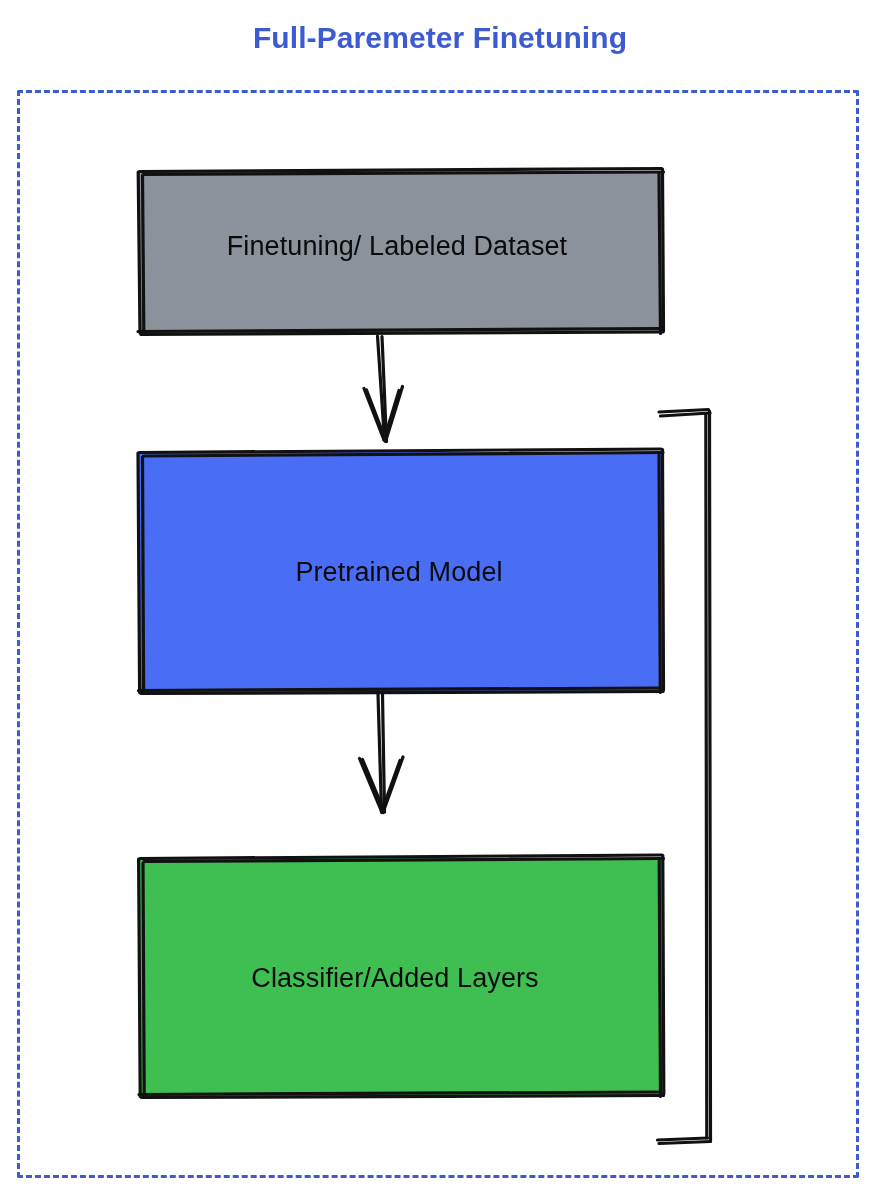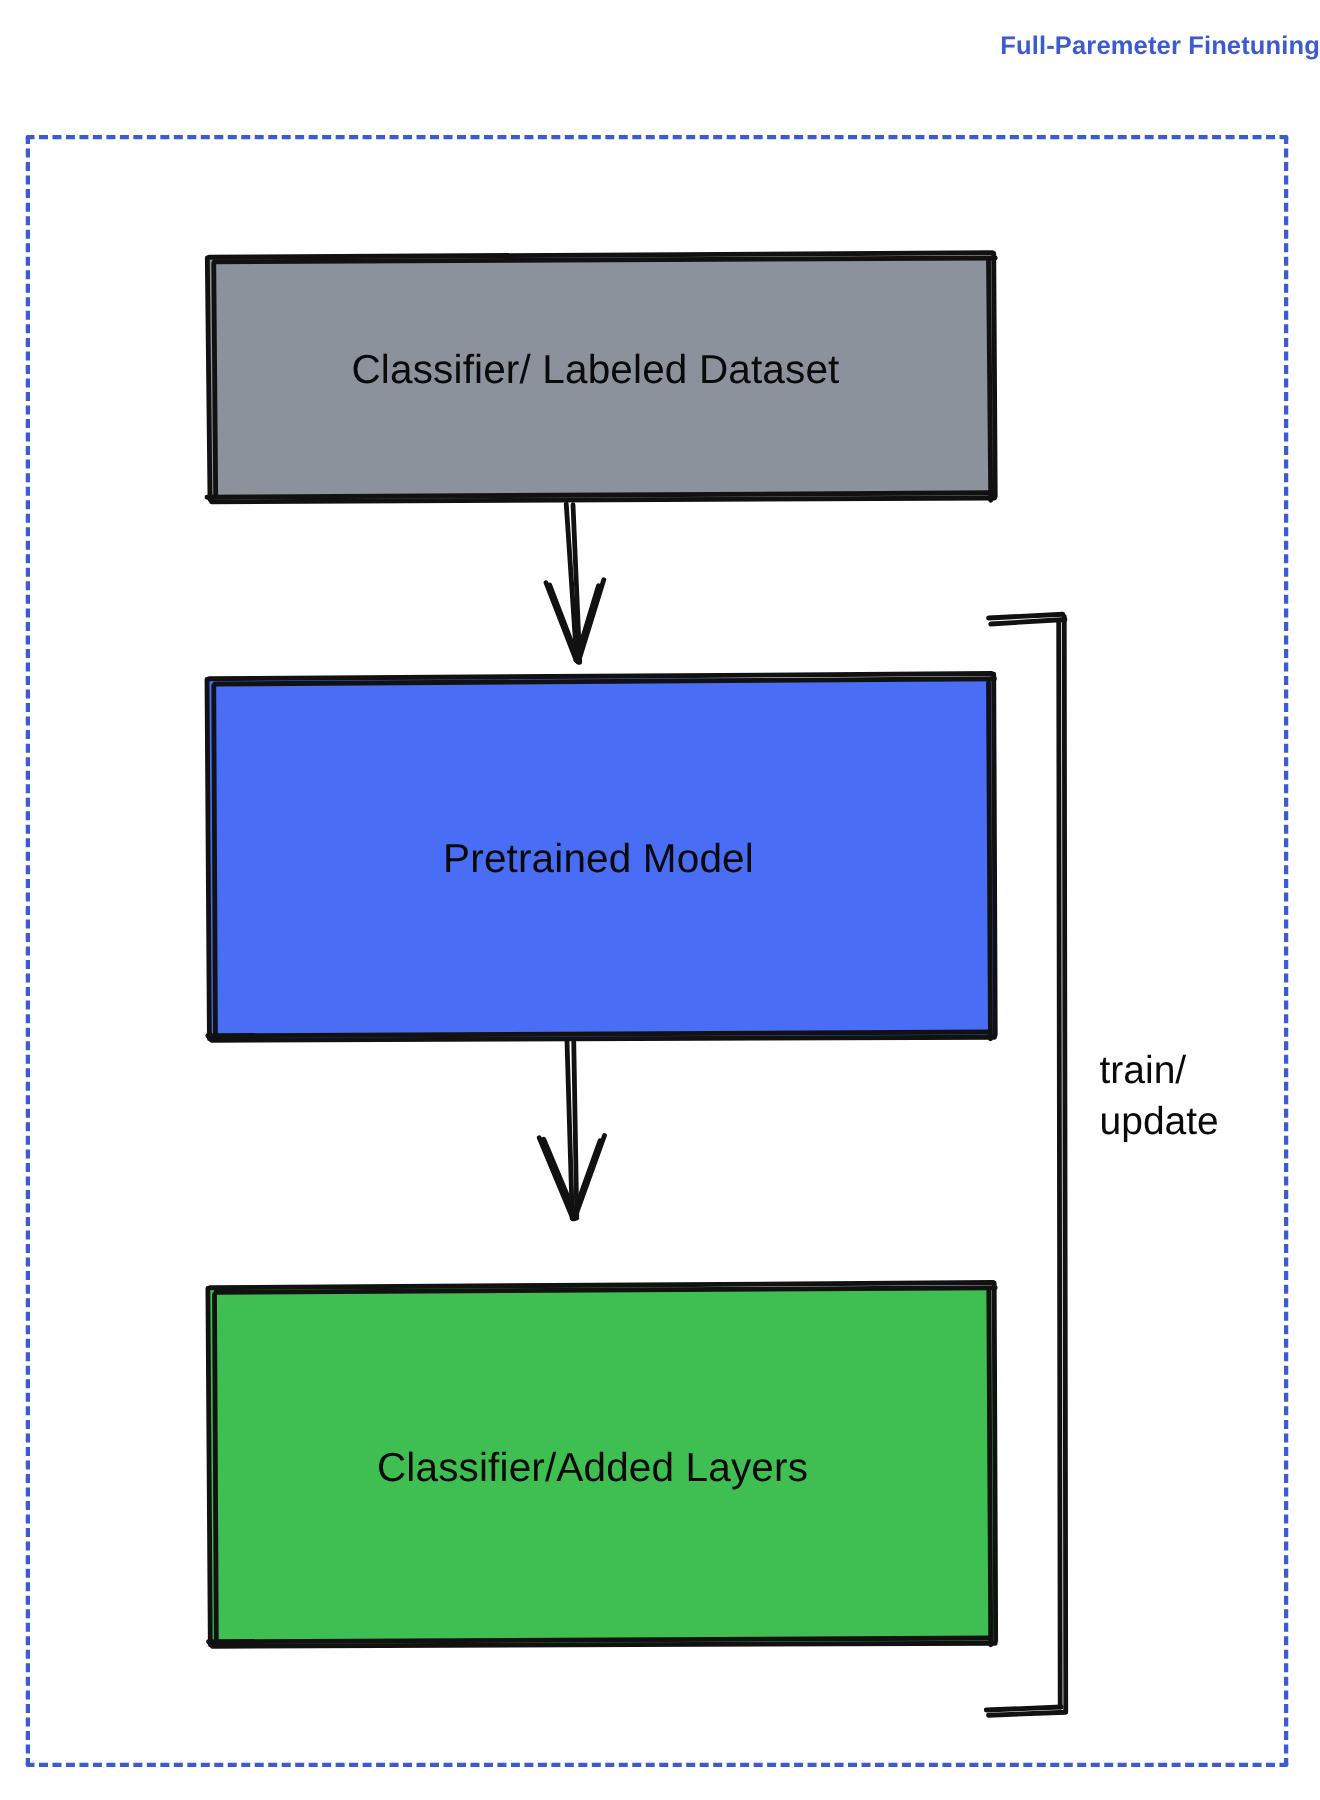--- a/index.html
+++ b/index.html
@@ -21,22 +21,22 @@
     width: 880px;
     height: 1200px;
   }
 
   
   .diagram-title {
     position: absolute;
     left: 0;
     top: 21px;
     width: 880px;
-    text-align: right;
-    font-size: 17px;
+    text-align: center;
+    font-size: 30px;
     font-weight: 700;
     letter-spacing: 0.1px;
     color: #3c5bd0;
     font-family: "Liberation Sans", sans-serif;
     user-select: none;
   }
 
   
   .outer-frame {
     position: absolute;
@@ -118,33 +118,31 @@
 </head>
 <body>
 
 <div id="canvas">
 
   <div class="diagram-title" style="color: rgb(60, 91, 208);">Full-Paremeter Finetuning</div>
 
   <div class="outer-frame" style="border-color: rgb(60, 91, 208);"></div>
 
   <div class="node" id="node-dataset" style="background: rgb(139, 146, 155);">
-    <span class="node-label">Classifier/ Labeled Dataset</span>
+    <span class="node-label">Finetuning/ Labeled Dataset</span>
   </div>
 
   <div class="node" id="node-classifier" style="background: rgb(63, 191, 82);">
     <span class="node-label">Classifier/Added Layers</span>
   </div>
 
   <div class="node" id="node-pretrained" style="background: rgb(74, 109, 245);">
     <span class="node-label">Pretrained Model</span>
   </div>
 
-  <div class="edge-label">train/
-update</div>
 
   <svg class="sketch-layer" viewBox="0 0 880 1200" width="880" height="1200" xmlns="http://www.w3.org/2000/svg">
 
     <g fill="none" stroke="#111111" stroke-linecap="round" stroke-linejoin="round">
 
       <g stroke-width="3.2" stroke="#111111">
         <path d="M139.5 171.5 L661.5 168.5"></path>
         <path d="M143.0 174.5 L663.5 172.0"></path>
         <path d="M662.5 169.0 L663.5 331.0"></path>
         <path d="M659.0 173.5 L660.5 333.5"></path>

